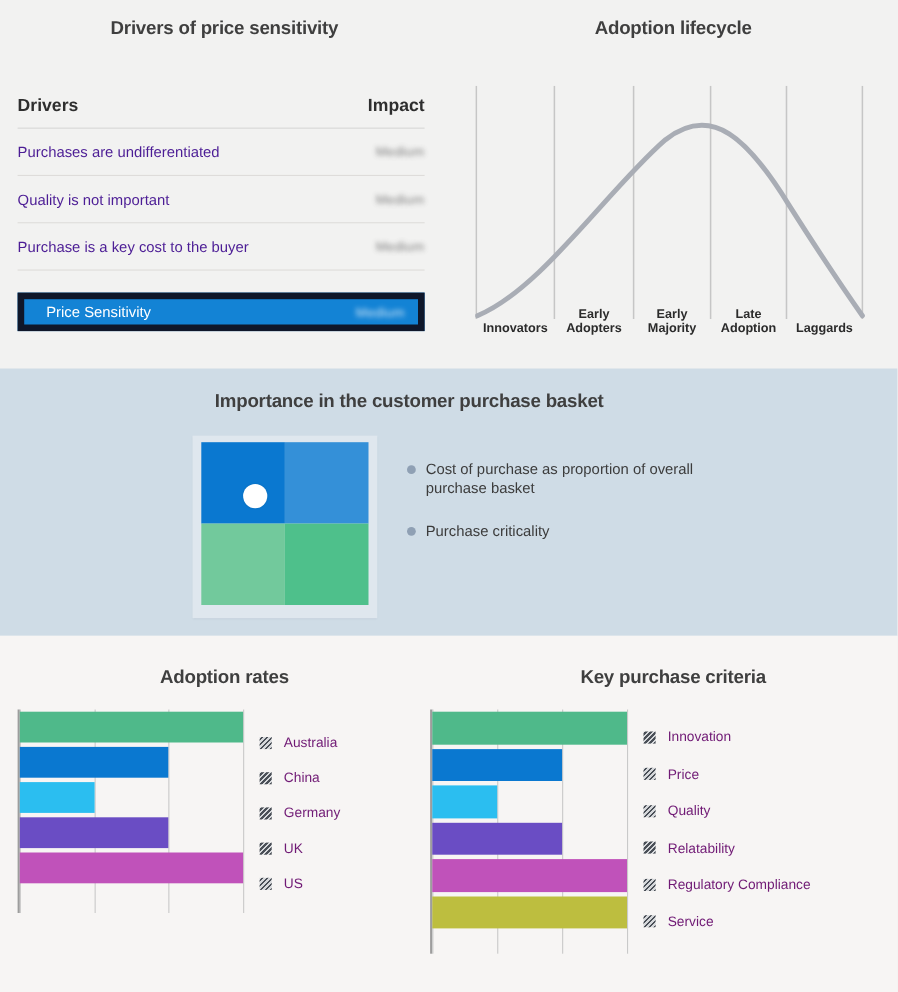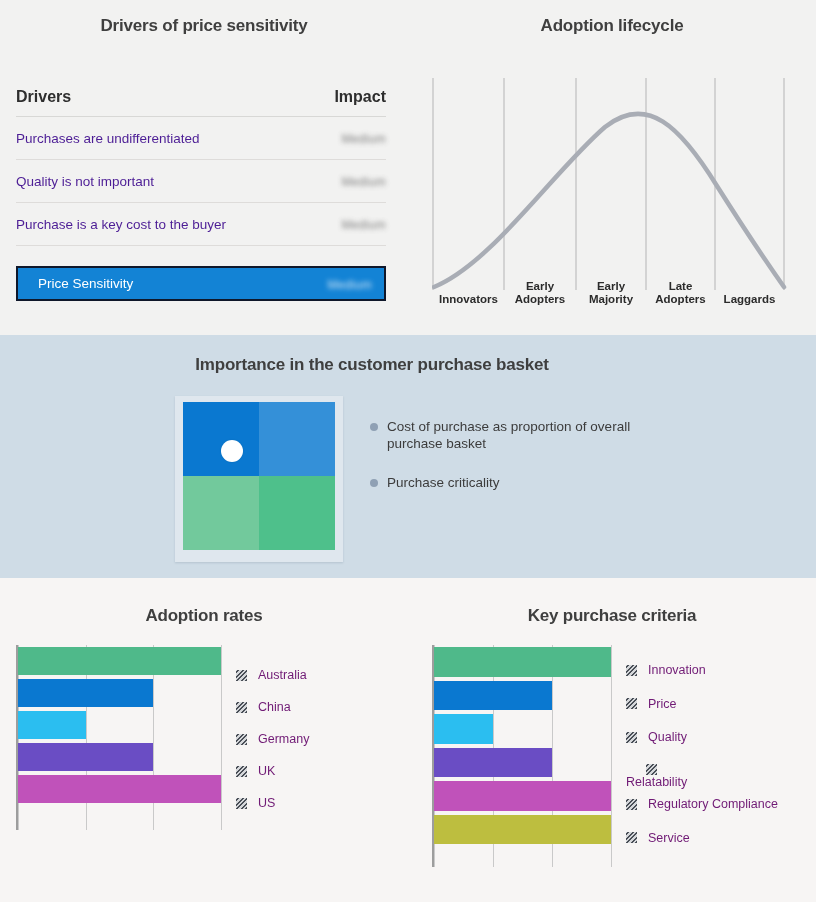--- a/index.html
+++ b/index.html
@@ -68,21 +68,21 @@
     filter: blur(2.6px);
     opacity: .78;
     letter-spacing: .3px;
   }
 
   .drow-highlight {
     display: flex;
     align-items: center;
     height: 35px;
     background: #1383d5;
-    border: 2px solid #0f172a;
+    border: 6px solid #0f172a;
     margin-top: 20px;
     padding-left: 20px;
     padding-right: 0;
   }
   .drow-highlight .d-name   { flex: 1; font-size: 13.5px; color: #ffffff; }
   .drow-highlight .d-impact { width: 96px; text-align: right; padding-right: 12px; }
   .drow-highlight .blurred  { color: #e8f2fb; opacity: .9; }
 
   
   #lifecycle-panel { position: absolute; left: 408px; top: 0; width: 408px; height: 335px; }
@@ -179,21 +179,21 @@
   #criteria-panel { position: absolute; left: 408px; top: 578px; width: 408px; height: 324px; }
   #adoption-title { left: 0;   top: 606px; width: 408px; }
   #criteria-title { left: 408px; top: 606px; width: 408px; }
 
   .barchart {
     position: absolute;
     display: flex;
     align-items: flex-start;
   }
   #adoption-chart { left: 16px; top: 645px; }
-  #criteria-chart { left: 432px; top: 645px; }
+  #criteria-chart { left: 391px; top: 645px; }
 
   .plot-area {
     position: relative;
     border-left: 2px solid #9d9d9d;
   }
   .gridlines { position: absolute; inset: 0; pointer-events: none; }
   .gridline {
     position: absolute;
     top: 0; bottom: 0;
     width: 1px;
@@ -294,21 +294,21 @@
         <line x1="352" y1="0" x2="352" y2="212" stroke="#c6c6c6" stroke-width="1.4"></line>
       </g>
       <path d="M 2 209 C 60 185, 120 95, 173 49 C 215 16, 248 48, 285 108 C 318 160, 340 192, 352 209" fill="none" stroke="#a9adb5" stroke-width="4.5" stroke-linecap="round" stroke-linejoin="round"></path>
     </svg>
   </div>
 
   <div class="lc-labels">
     <div class="lc-label" style="left:1px;  width:71px;">Innovators</div>
     <div class="lc-label" style="left:72px; width:72px;">Early Adopters</div>
     <div class="lc-label" style="left:144px;width:70px;">Early Majority</div>
-    <div class="lc-label" style="left:214px;width:69px;">Late Adopters</div>
+    <div class="lc-label" style="left:214px;width:69px;">Late Adoption</div>
     <div class="lc-label" style="left:283px;width:69px;">Laggards</div>
   </div>
 </div>
 
 <div class="panel-title" id="importance-title">Importance in the customer purchase basket</div>
 
 <div id="quadrant-wrap">
   <div id="quadrant">
     <div class="quad" style="background:#0a78d0;"></div>
     <div class="quad" style="background:#3490d8;"></div>
@@ -420,21 +420,21 @@
         <span class="bleg-text">Innovation</span>
       </div>
       <div class="bleg-item" style="position: absolute; top: 51.5px;">
         <span class="hatch"></span>
         <span class="bleg-text">Price</span>
       </div>
       <div class="bleg-item" style="position: absolute; top: 85px;">
         <span class="hatch"></span>
         <span class="bleg-text">Quality</span>
       </div>
-      <div class="bleg-item" style="position: absolute; top: 118.5px; flex-direction: column;">
+      <div class="bleg-item" style="position: absolute; top: 118.5px;">
         <span class="hatch"></span>
         <span class="bleg-text">Relatability</span>
       </div>
       <div class="bleg-item" style="position: absolute; top: 152px; justify-content: space-between;">
         <span class="hatch"></span>
         <span class="bleg-text">Regulatory Compliance</span>
       </div>
       <div class="bleg-item" style="position: absolute; top: 185.5px;">
         <span class="hatch"></span>
         <span class="bleg-text">Service</span>

